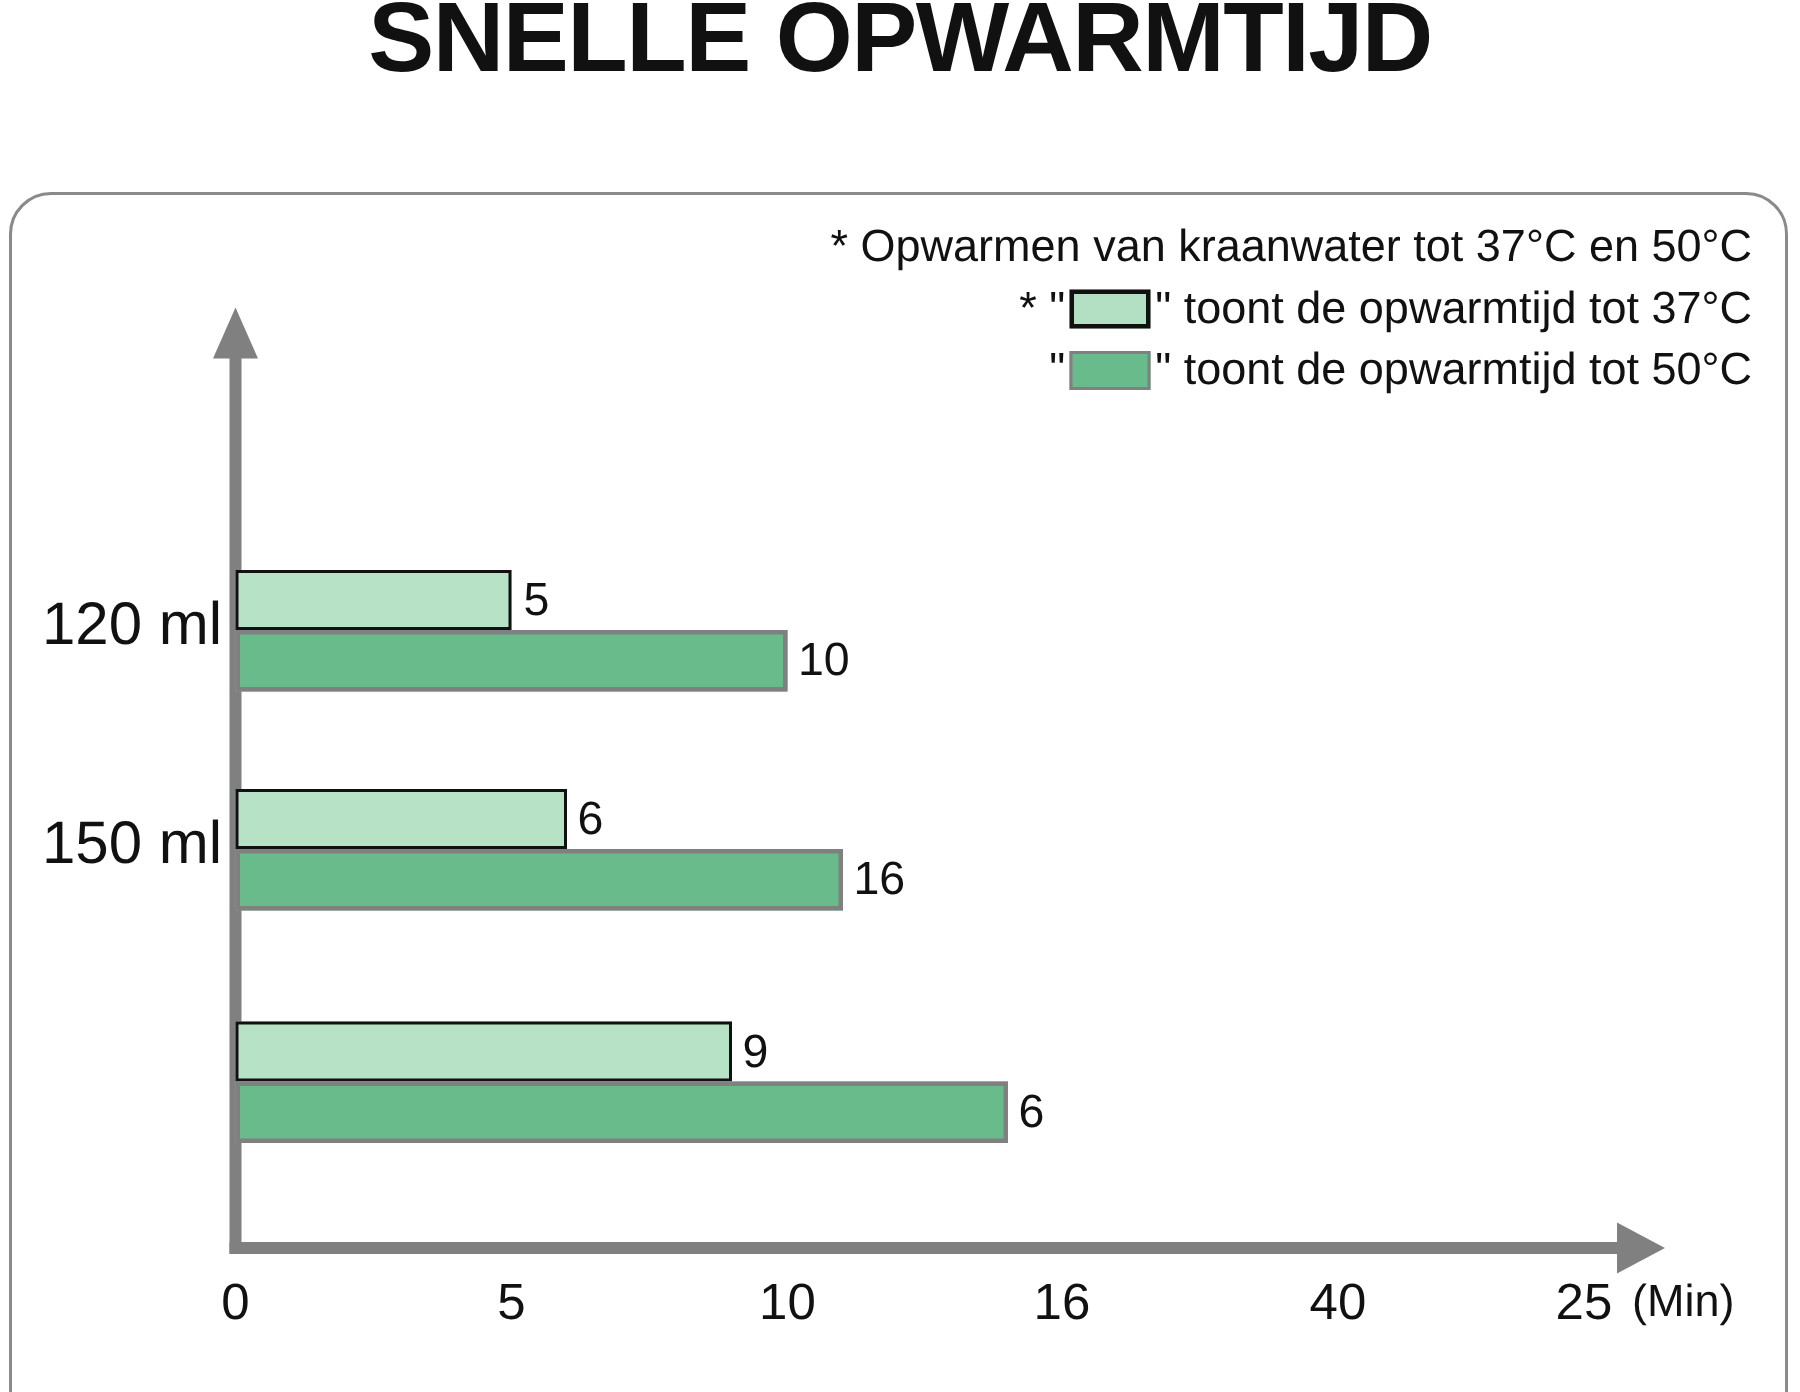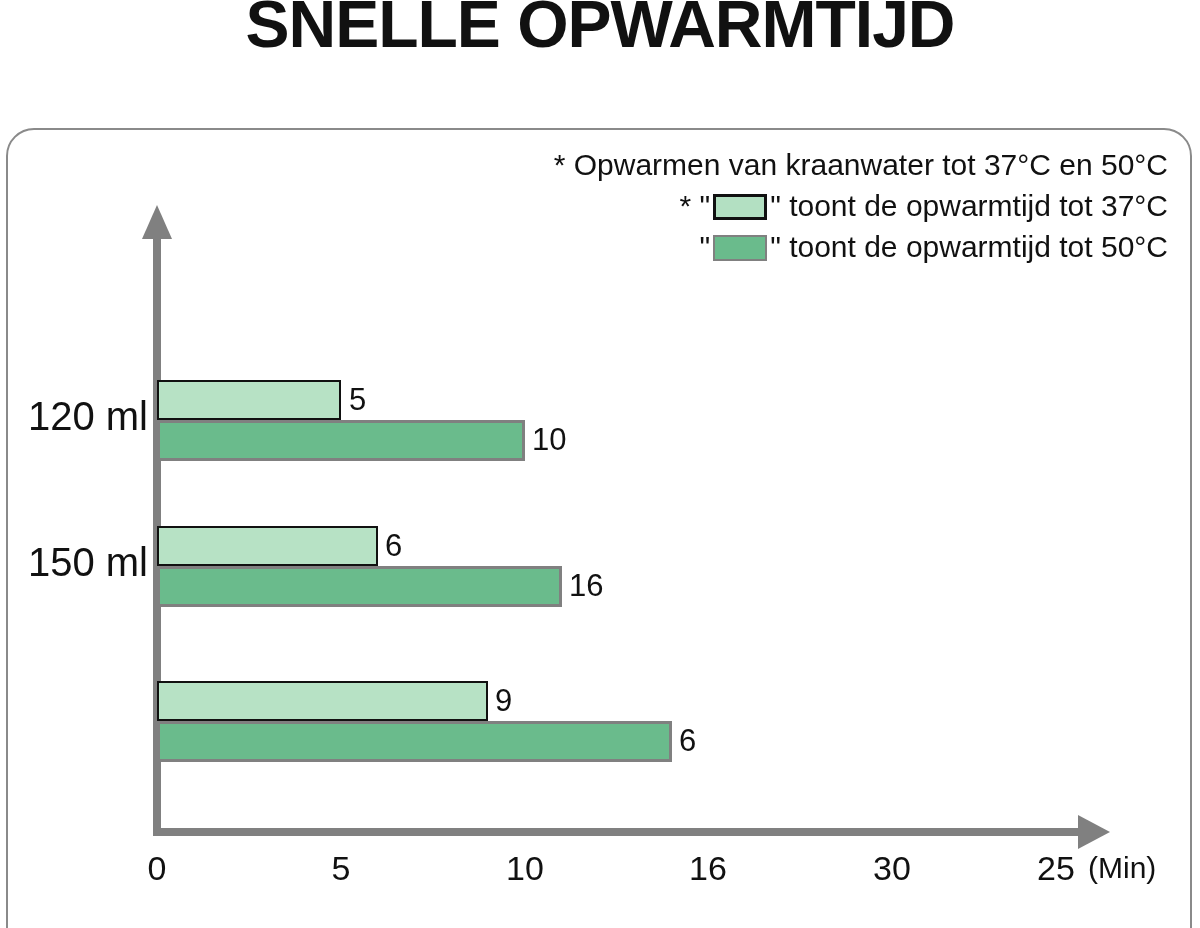--- a/index.html
+++ b/index.html
@@ -222,19 +222,19 @@
     <div class="bar light" style="top:551px; width:331px;"></div>
     <div class="bar-value" style="top:553px; left:487px;">9</div>
 
     <div class="bar dark" style="top:591px; width:515px;"></div>
     <div class="bar-value" style="top:593px; left:671px;">6</div>
 
     <div class="xtick" style="left:149px;">0</div>
     <div class="xtick" style="left:333px;">5</div>
     <div class="xtick" style="left:517px;">10</div>
     <div class="xtick" style="left:700px;">16</div>
-    <div class="xtick" style="left:884px;">30</div>
+    <div class="xtick" style="left:884px;">40</div>
     <div class="xtick" style="left:1048px;">25</div>
 
     <div id="x-unit">(Min)</div>
 
   </div>
 </div>
 
 </body></html>

